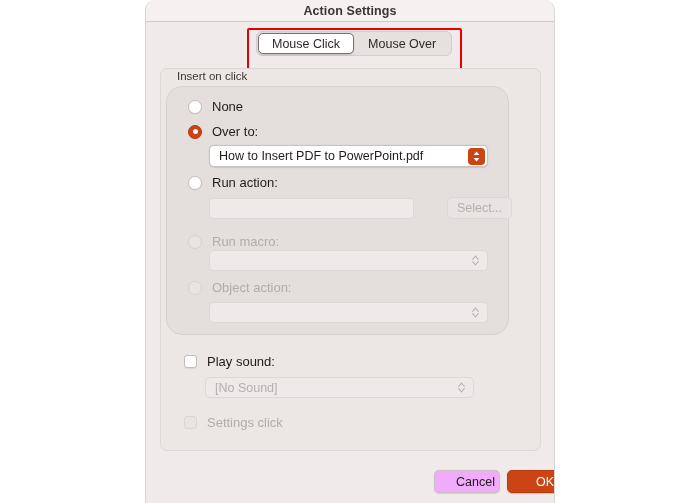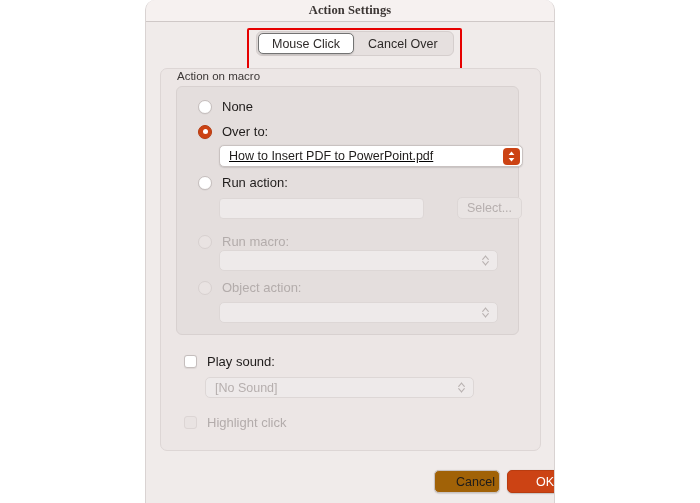--- a/index.html
+++ b/index.html
@@ -38,21 +38,20 @@
     display: flex;
     align-items: center;
     justify-content: center;
     box-sizing: border-box;
   }
   .title-text {
     font-size: 12.5px;
     font-weight: bold;
     color: #3b3533;
     letter-spacing: 0.1px;
-    font-family: Liberation Serif, serif;
   }
 
   
   .tabs-zone {
     position: relative;
     height: 48px;
   }
   .segmented {
     position: absolute;
     left: 110px;
@@ -111,27 +110,27 @@
     position: absolute;
     left: 31px;
     top: 70px;
     font-size: 11.5px;
     color: #3c3736;
   }
 
   
   .groupbox {
     position: absolute;
-    left: 30px;
+    left: 20px;
     top: 86px;
     width: 343px;
     height: 249px;
     background: #e4dedd;
     border: 1px solid #d8d1d0;
-    border-radius: 6px;
+    border-radius: 16px;
     box-sizing: border-box;
   }
 
   .row { position: absolute; display: flex; align-items: center; }
 
   
   .radio {
     width: 14px; height: 14px;
     border-radius: 50%;
     background: #ffffff;
@@ -247,21 +246,21 @@
     font-size: 12.5px;
     cursor: default;
     margin-left: 24px;
   }
   .btn.disabled {
     background: #e9e4e3;
     border: 1px solid #ddd7d6;
     color: #b6afae;
   }
   .btn.normal {
-    background: #a16207;
+    background: #f0abfc;
     border: 1px solid #c9c2c1;
     color: #1f1c1b;
     box-shadow: 0 0.5px 1.2px rgba(0,0,0,0.12);
     padding-left: 17px;
   }
   .btn.primary {
     background: #cc4314;
     border: 1px solid #b93c10;
     color: #ffffff;
     box-shadow: 0 0.5px 1.2px rgba(0,0,0,0.18);
@@ -297,42 +296,42 @@
 
 <div class="dialog">
 
   <div class="titlebar">
     <span class="title-text">Action Settings</span>
   </div>
 
   <div class="tabs-zone">
     <div class="segmented">
       <div class="seg-btn active">Mouse Click</div>
-      <div class="seg-btn">Cancel Over</div>
+      <div class="seg-btn">Mouse Over</div>
     </div>
     <div class="annot-box"></div>
   </div>
 
   <div class="content-panel"></div>
 
-  <div class="group-label">Action on macro</div>
+  <div class="group-label">Insert on click</div>
 
   <div class="groupbox">
 
     <div class="row" style="left:21px; top:12px;">
       <span class="radio"></span>
       <span class="radio-label">None</span>
     </div>
 
     <div class="row" style="left:21px; top:37px;">
       <span class="radio checked"></span>
       <span class="radio-label">Over to:</span>
     </div>
 
-    <div class="popup" style="left:42px; top:58px; width:304px;text-decoration:underline;">
+    <div class="popup" style="left:42px; top:58px; width:279px;">
       <span class="popup-text">How to Insert PDF to PowerPoint.pdf</span>
       <span class="popup-arrow">
         <svg width="11" height="13" viewBox="0 0 11 13" aria-hidden="true">
           <path d="M5.5 1.6 L8.4 5.1 L2.6 5.1 Z" fill="#ffffff"></path>
           <path d="M5.5 11.4 L2.6 7.9 L8.4 7.9 Z" fill="#ffffff"></path>
         </svg>
       </span>
     </div>
 
     <div class="row" style="left:21px; top:88px;">
@@ -386,19 +385,19 @@
         <path d="M4.5 1.2 L7.3 4.3" stroke="#b9b2b1" stroke-width="1.1" fill="none" stroke-linecap="round"></path>
         <path d="M4.5 1.2 L1.7 4.3" stroke="#b9b2b1" stroke-width="1.1" fill="none" stroke-linecap="round"></path>
         <path d="M4.5 9.8 L7.3 6.7" stroke="#b9b2b1" stroke-width="1.1" fill="none" stroke-linecap="round"></path>
         <path d="M4.5 9.8 L1.7 6.7" stroke="#b9b2b1" stroke-width="1.1" fill="none" stroke-linecap="round"></path>
       </svg>
     </span>
   </div>
 
   <div class="row" style="left:38px; top:415px;">
     <span class="checkbox disabled"></span>
-    <span class="check-label disabled">Highlight click</span>
+    <span class="check-label disabled">Settings click</span>
   </div>
 
   <div class="btn normal" style="left:264px; top:470px; width:66px; height:23px;">Cancel</div>
   <div class="btn primary" style="left:337px; top:470px; width:76px; height:23px;">OK</div>
 
 </div>
 
 </body></html>

